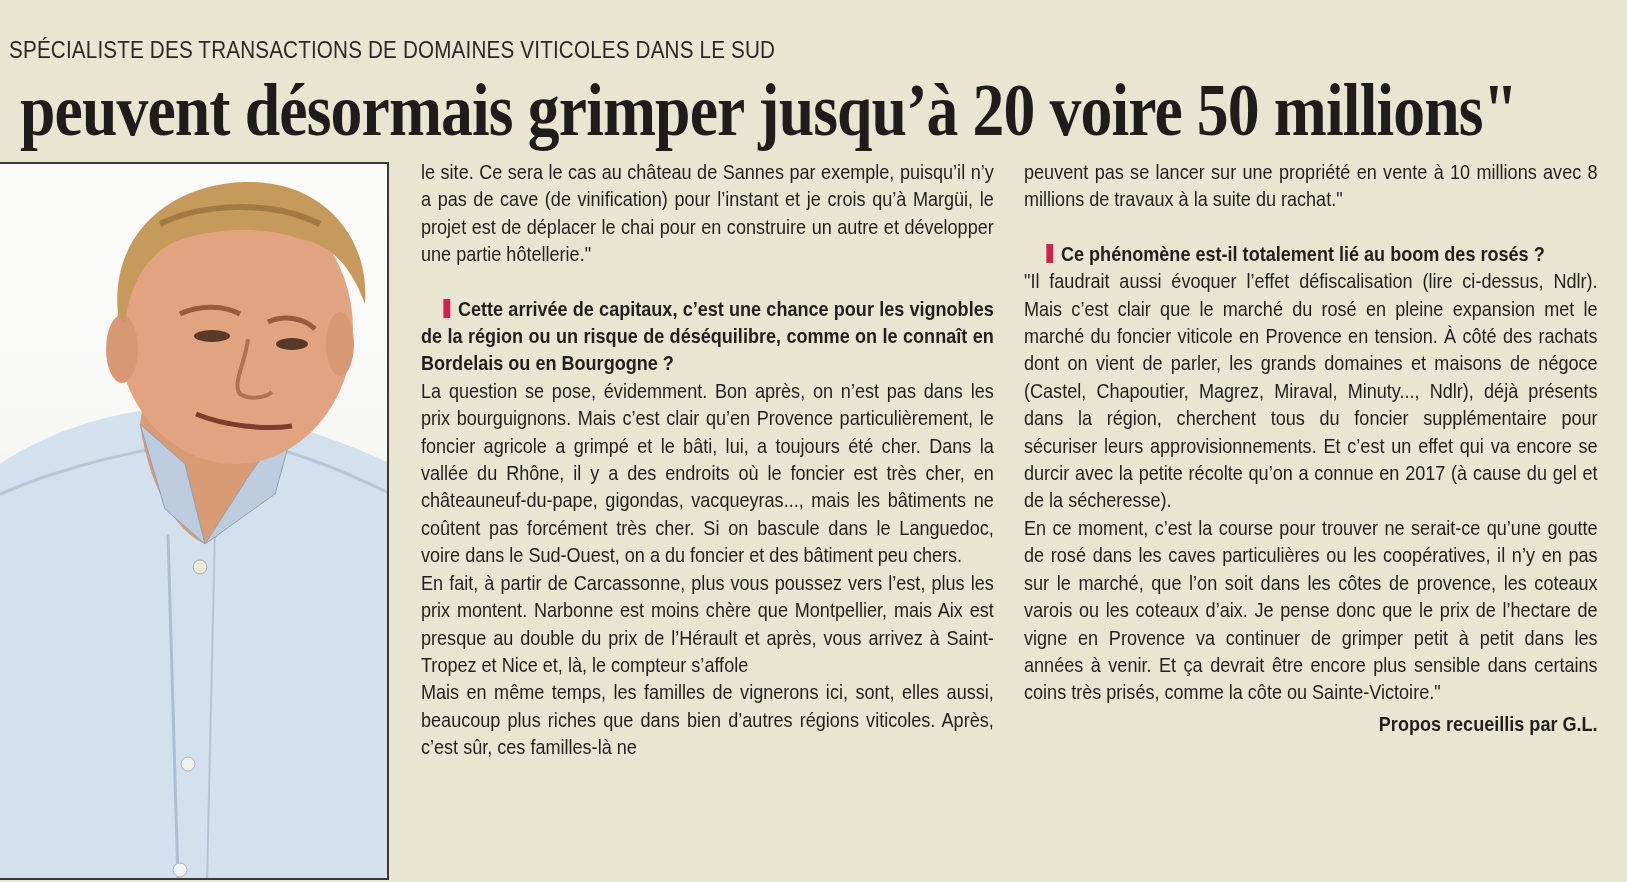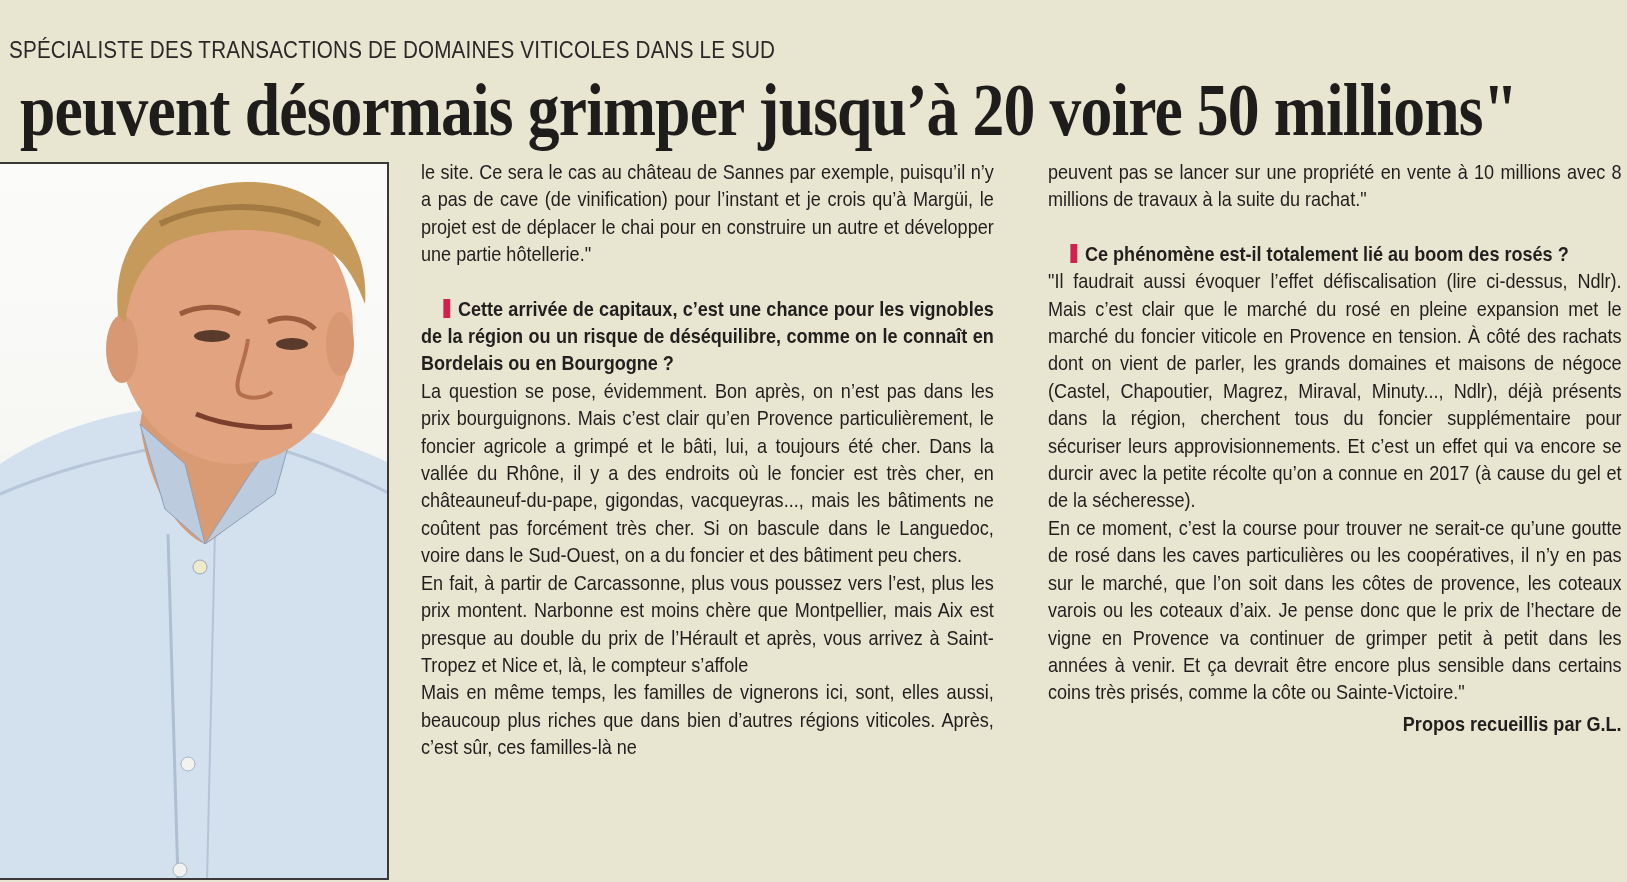--- a/index.html
+++ b/index.html
@@ -39,21 +39,21 @@
       position: absolute; top: 158px;
       font-family: "Liberation Sans", sans-serif;
       font-size: 21px; line-height: 27.4px;
       color: #211f1e;
     }
     .col .inner {
       transform: scaleX(0.86); transform-origin: left top;
     }
     .col1 { left: 421px; width: 573px; }
     .col1 .inner { width: 666px; }
-    .col2 { left: 1048px; width: 574px; }
+    .col2 { left: 1024px; width: 574px; }
     .col2 .inner { width: 667px; }
     p { text-align: justify; }
     .q {
       font-weight: bold; margin-top: 27px;
       text-indent: 26px;
     }
     .bullet {
       display: inline-block; width: 8px; height: 19px;
       background: #d2214e; margin-right: 9px; vertical-align: -2px;
       text-indent: 0;

